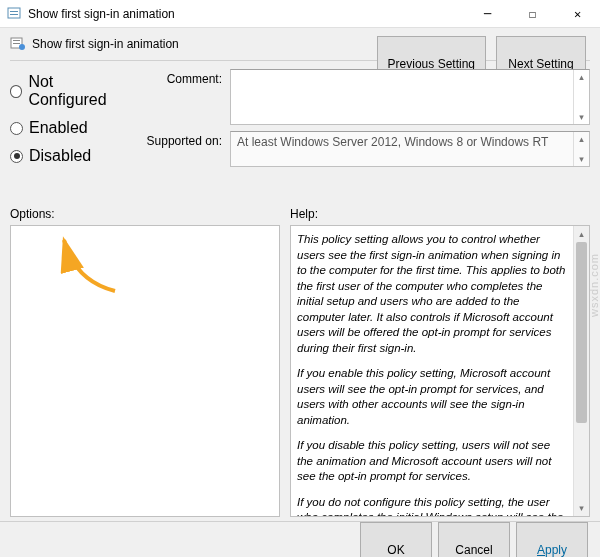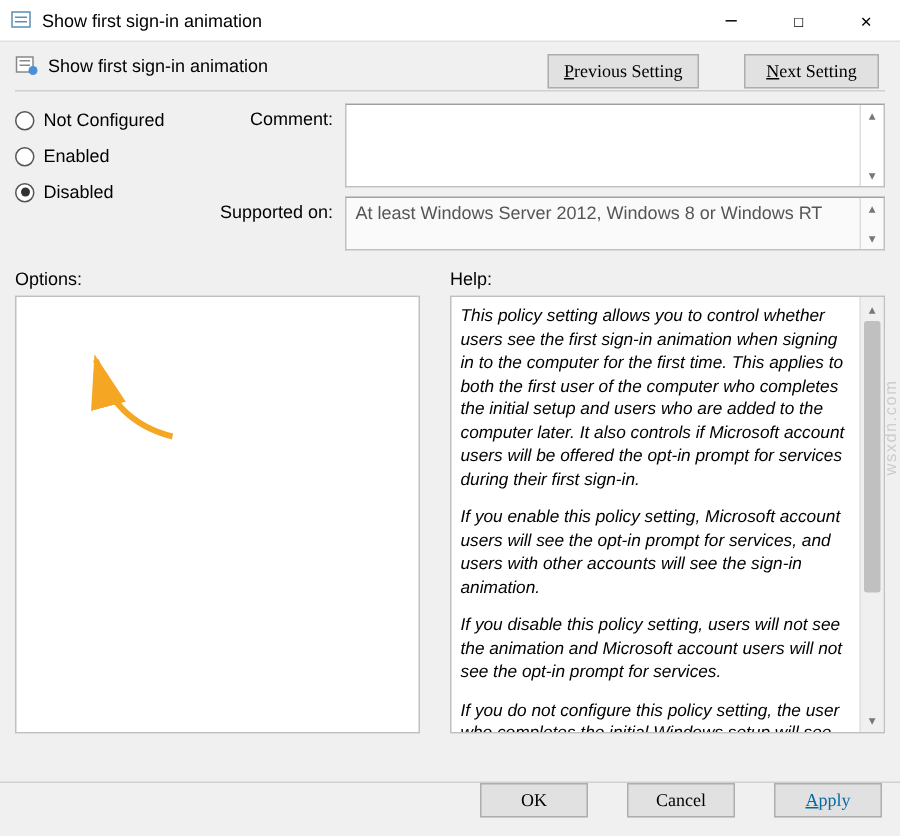--- a/index.html
+++ b/index.html
@@ -50,43 +50,42 @@
     .nav-buttons {
       position: absolute;
       top: 8px;
       right: 14px;
       display: flex;
       gap: 10px;
     }
     .btn {
       background: #e1e1e1;
       border: 1px solid #adadad;
-      padding: 3px 10px;
+      padding: 20px 10px;
       font-size: 12px;
-      font-family: Liberation Serif, serif;
+      font-family: Liberation Sans, sans-serif;
       min-width: 90px;
       cursor: pointer;
-      margin-left: 20px;
     }
     .btn .underline { text-decoration: underline; }
     .divider { border: none; border-top: 1px solid #d0d0d0; margin: 8px 0; }
     .main-grid {
       display: flex;
       gap: 10px;
     }
     .radio-col {
       width: 120px;
       padding-top: 4px;
     }
     .radio-row {
       display: flex;
       align-items: center;
       gap: 6px;
       margin-bottom: 10px;
-      font-size: 12px;
+      font-size: 16px;
     }
     .radio {
       width: 13px; height: 13px;
       border: 1px solid #555;
       border-radius: 50%;
       display: inline-flex;
       align-items: center;
       justify-content: center;
       background: #fff;
     }
@@ -123,22 +122,22 @@
       right: 0; top: 0; bottom: 0;
       width: 16px;
       display: flex;
       flex-direction: column;
       justify-content: space-between;
       border-left: 1px solid #ddd;
     }
     .scroll-arrows span { font-size: 9px; color: #777; text-align: center; line-height: 14px; }
     .lower {
       display: flex;
-      gap: 20px;
-      margin-top: 6px;
+      gap: 10px;
+      margin-top: 32px;
     }
     .options-col { width: 270px; }
     .help-col { flex: 1; }
     .section-label { font-size: 12px; margin-bottom: 4px; }
     .options-box {
       height: 292px;
       background: #fff;
       border: 1px solid #c0c0c0;
     }
     .help-box {

